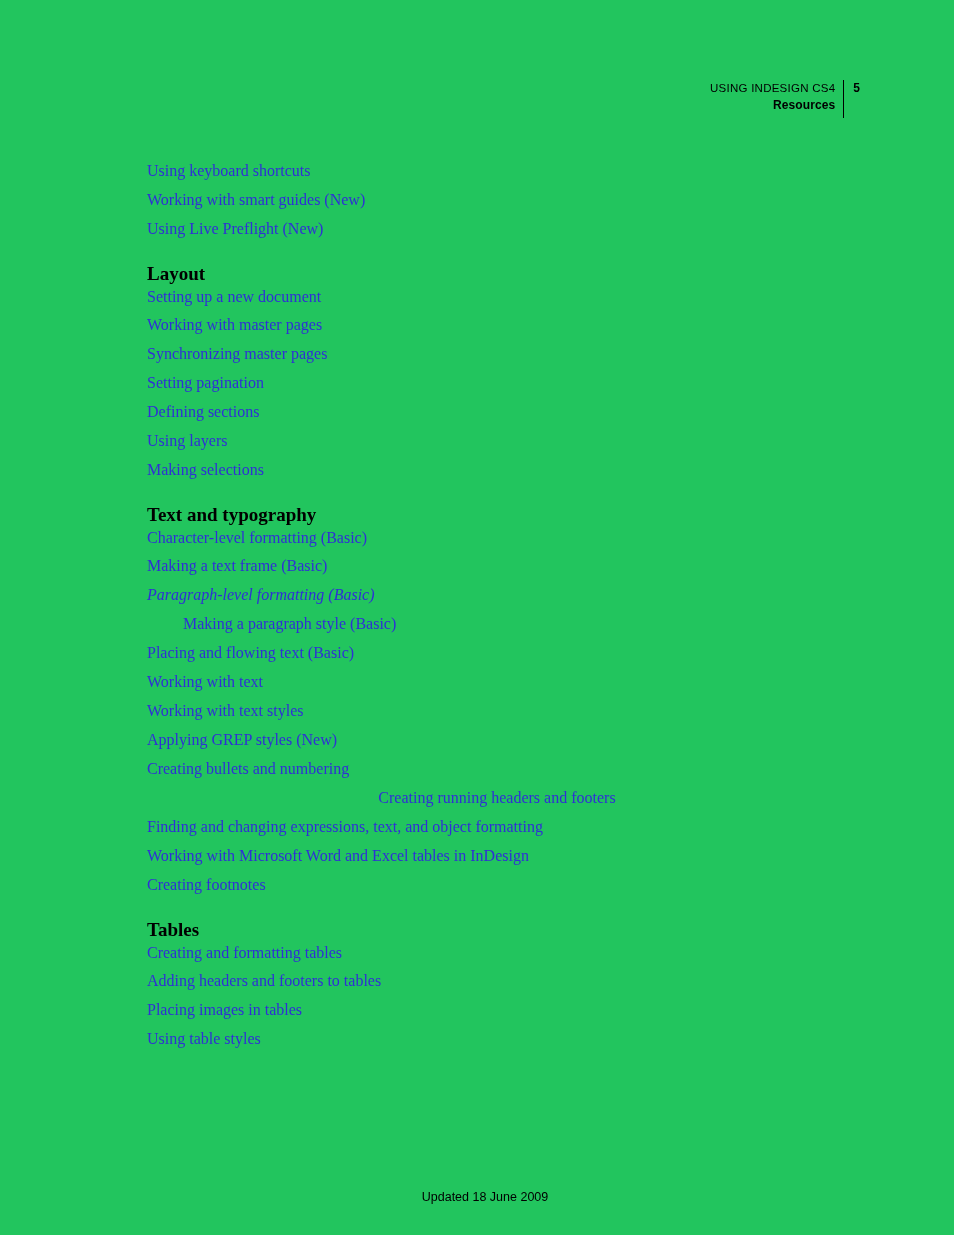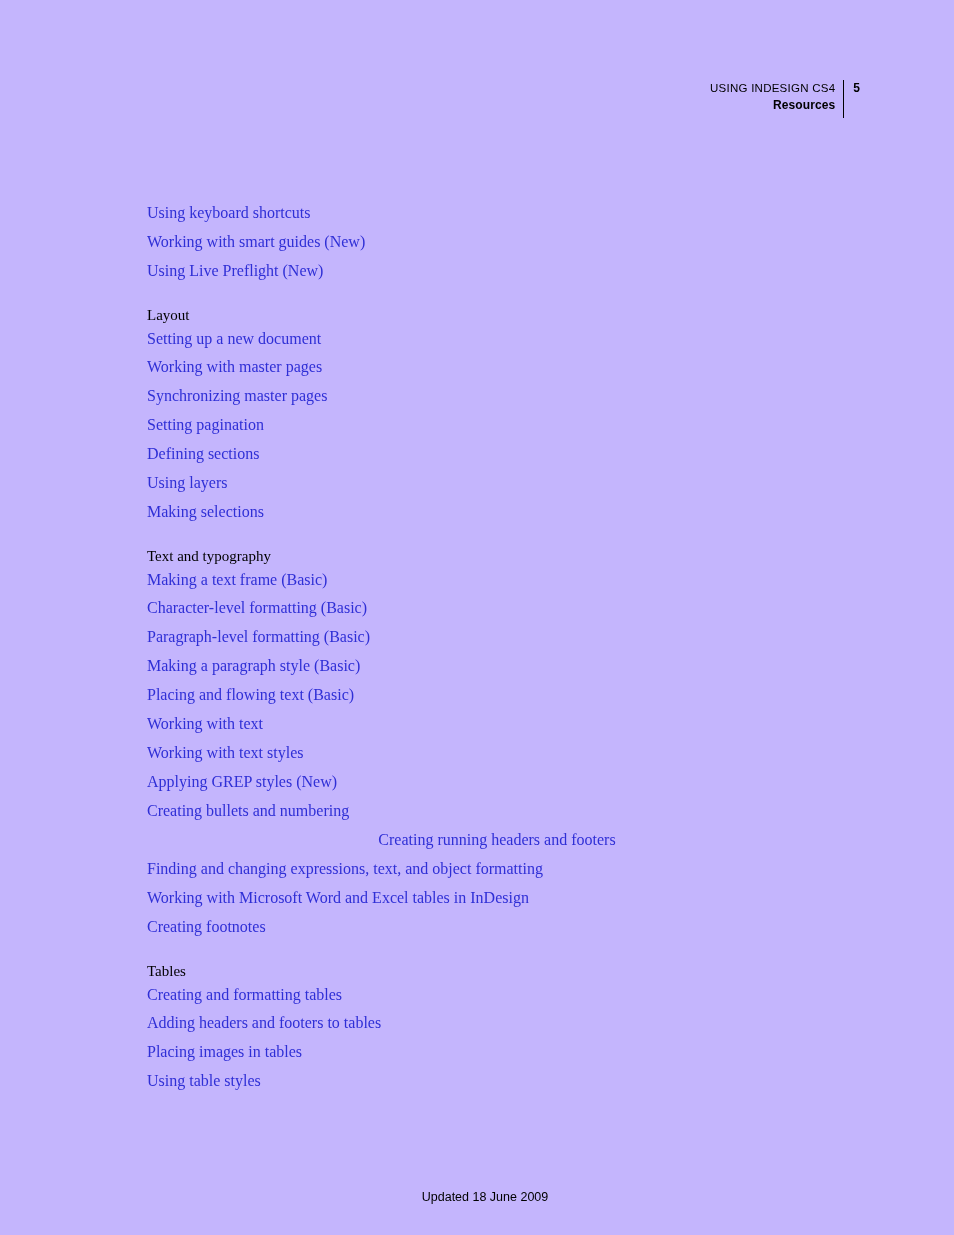--- a/index.html
+++ b/index.html
@@ -8,21 +8,21 @@
     background: #ffffff;
   }
   body {
     font-family: "Liberation Serif", serif;
     -webkit-font-smoothing: antialiased;
   }
   .page {
     position: relative;
     width: 954px;
     height: 1235px;
-    background: #c4b5fd;
+    background: #22c55e;
     overflow: hidden;
     box-sizing: border-box;
   }
 
   
   .running-header {
     position: absolute;
     top: 80px;
     right: 94px;
     display: flex;
@@ -75,22 +75,22 @@
   }
   .section {
     margin: 0;
     padding: 0;
   }
   .section + .section {
     margin-top: 20px;
   }
   .section-heading {
     font-family: "Liberation Serif", serif;
-    font-weight: normal;
-    font-size: 15px;
+    font-weight: bold;
+    font-size: 19px;
     color: #000000;
     line-height: 21px;
     margin: 0 0 0 0;
     padding: 0;
   }
   .link-item {
     display: block;
     font-family: "Liberation Serif", serif;
     font-size: 16px;
     color: #2f2fd6;
@@ -123,40 +123,40 @@
     <div class="rh-text">
       <span class="rh-title">USING INDESIGN CS4</span>
       <span class="rh-sub">Resources</span>
     </div>
     <div class="rh-rule"></div>
     <div class="rh-page">5</div>
   </div>
 
   <div class="content">
       <div class="section">
-        <a class="link-item" href="#" style="color: rgb(47, 47, 214); margin-top: 42px;">Using keyboard shortcuts</a>
+        <a class="link-item" href="#" style="color: rgb(47, 47, 214);">Using keyboard shortcuts</a>
         <a class="link-item" href="#" style="color: rgb(47, 47, 214);">Working with smart guides (New)</a>
         <a class="link-item" href="#" style="color: rgb(47, 47, 214);">Using Live Preflight (New)</a>
       </div>
       <div class="section">
         <div class="section-heading">Layout</div>
         <a class="link-item" href="#" style="color: rgb(47, 47, 214);">Setting up a new document</a>
         <a class="link-item" href="#" style="color: rgb(47, 47, 214);">Working with master pages</a>
         <a class="link-item" href="#" style="color: rgb(47, 47, 214);">Synchronizing master pages</a>
         <a class="link-item" href="#" style="color: rgb(47, 47, 214);">Setting pagination</a>
         <a class="link-item" href="#" style="color: rgb(47, 47, 214);">Defining sections</a>
         <a class="link-item" href="#" style="color: rgb(47, 47, 214);">Using layers</a>
         <a class="link-item" href="#" style="color: rgb(47, 47, 214);">Making selections</a>
       </div>
       <div class="section">
         <div class="section-heading">Text and typography</div>
+        <a class="link-item" href="#" style="color: rgb(47, 47, 214);">Character-level formatting (Basic)</a>
         <a class="link-item" href="#" style="color: rgb(47, 47, 214);">Making a text frame (Basic)</a>
-        <a class="link-item" href="#" style="color: rgb(47, 47, 214);">Character-level formatting (Basic)</a>
-        <a class="link-item" href="#" style="color: rgb(47, 47, 214);">Paragraph-level formatting (Basic)</a>
-        <a class="link-item" href="#" style="color: rgb(47, 47, 214);">Making a paragraph style (Basic)</a>
+        <a class="link-item" href="#" style="color: rgb(47, 47, 214); font-style: italic;">Paragraph-level formatting (Basic)</a>
+        <a class="link-item" href="#" style="color: rgb(47, 47, 214); margin-left: 36px;">Making a paragraph style (Basic)</a>
         <a class="link-item" href="#" style="color: rgb(47, 47, 214);">Placing and flowing text (Basic)</a>
         <a class="link-item" href="#" style="color: rgb(47, 47, 214);">Working with text</a>
         <a class="link-item" href="#" style="color: rgb(47, 47, 214);">Working with text styles</a>
         <a class="link-item" href="#" style="color: rgb(47, 47, 214);">Applying GREP styles (New)</a>
         <a class="link-item" href="#" style="color: rgb(47, 47, 214);">Creating bullets and numbering</a>
         <a class="link-item" href="#" style="color: rgb(47, 47, 214); text-align: center;">Creating running headers and footers</a>
         <a class="link-item" href="#" style="color: rgb(47, 47, 214);">Finding and changing expressions, text, and object formatting</a>
         <a class="link-item" href="#" style="color: rgb(47, 47, 214);">Working with Microsoft Word and Excel tables in InDesign</a>
         <a class="link-item" href="#" style="color: rgb(47, 47, 214);">Creating footnotes</a>
       </div>

